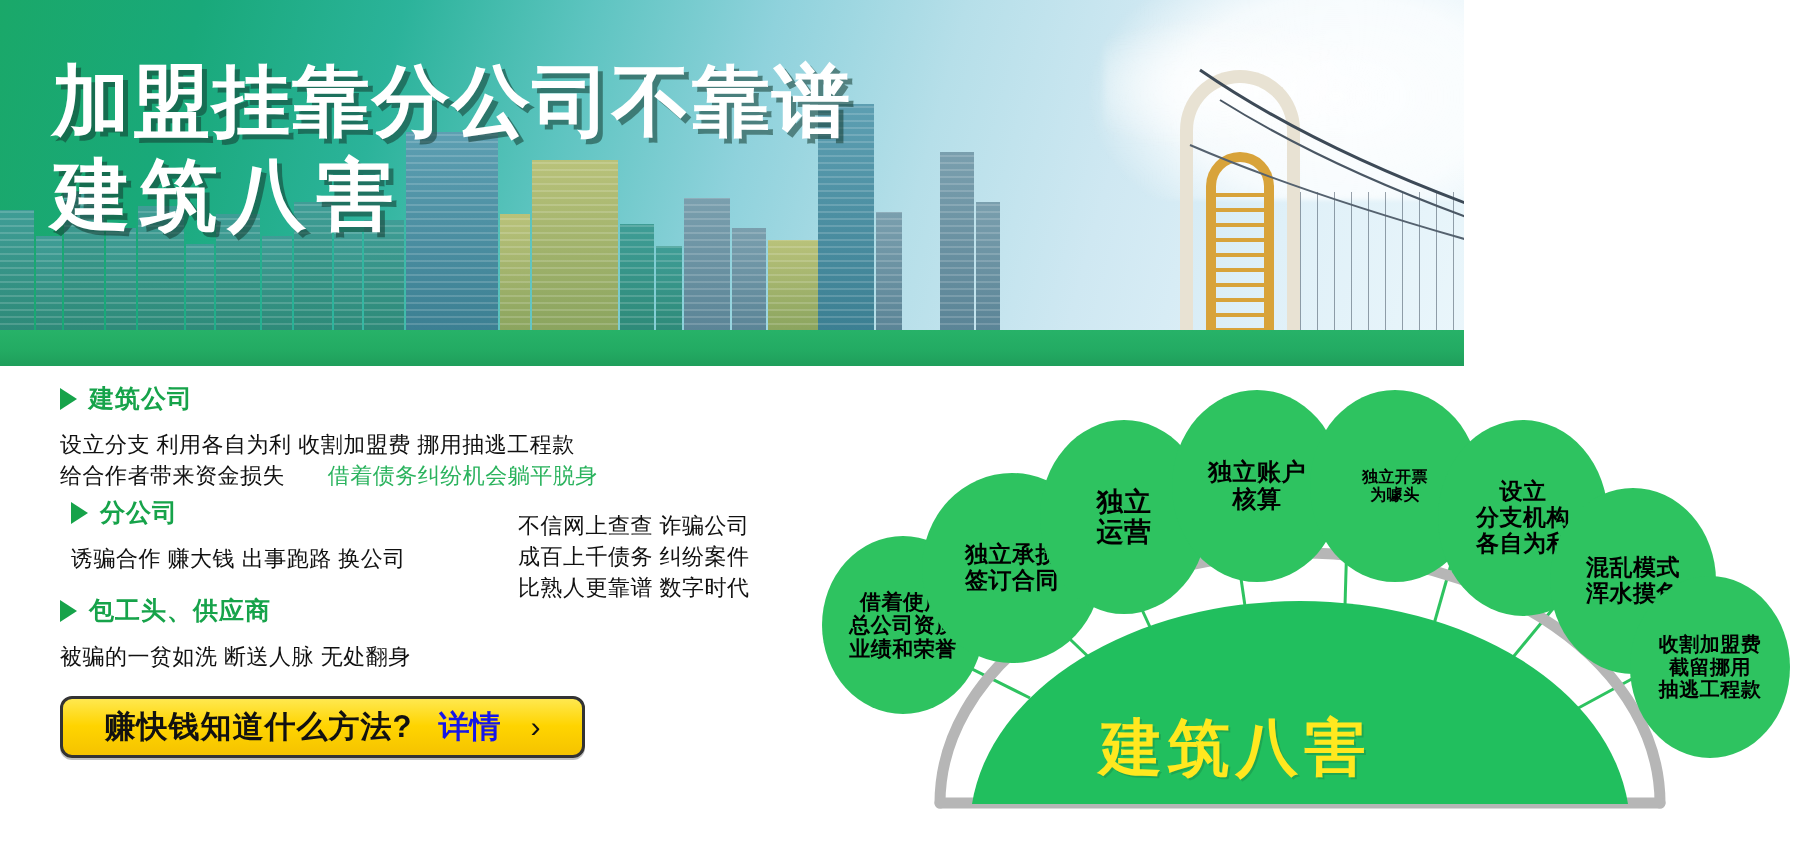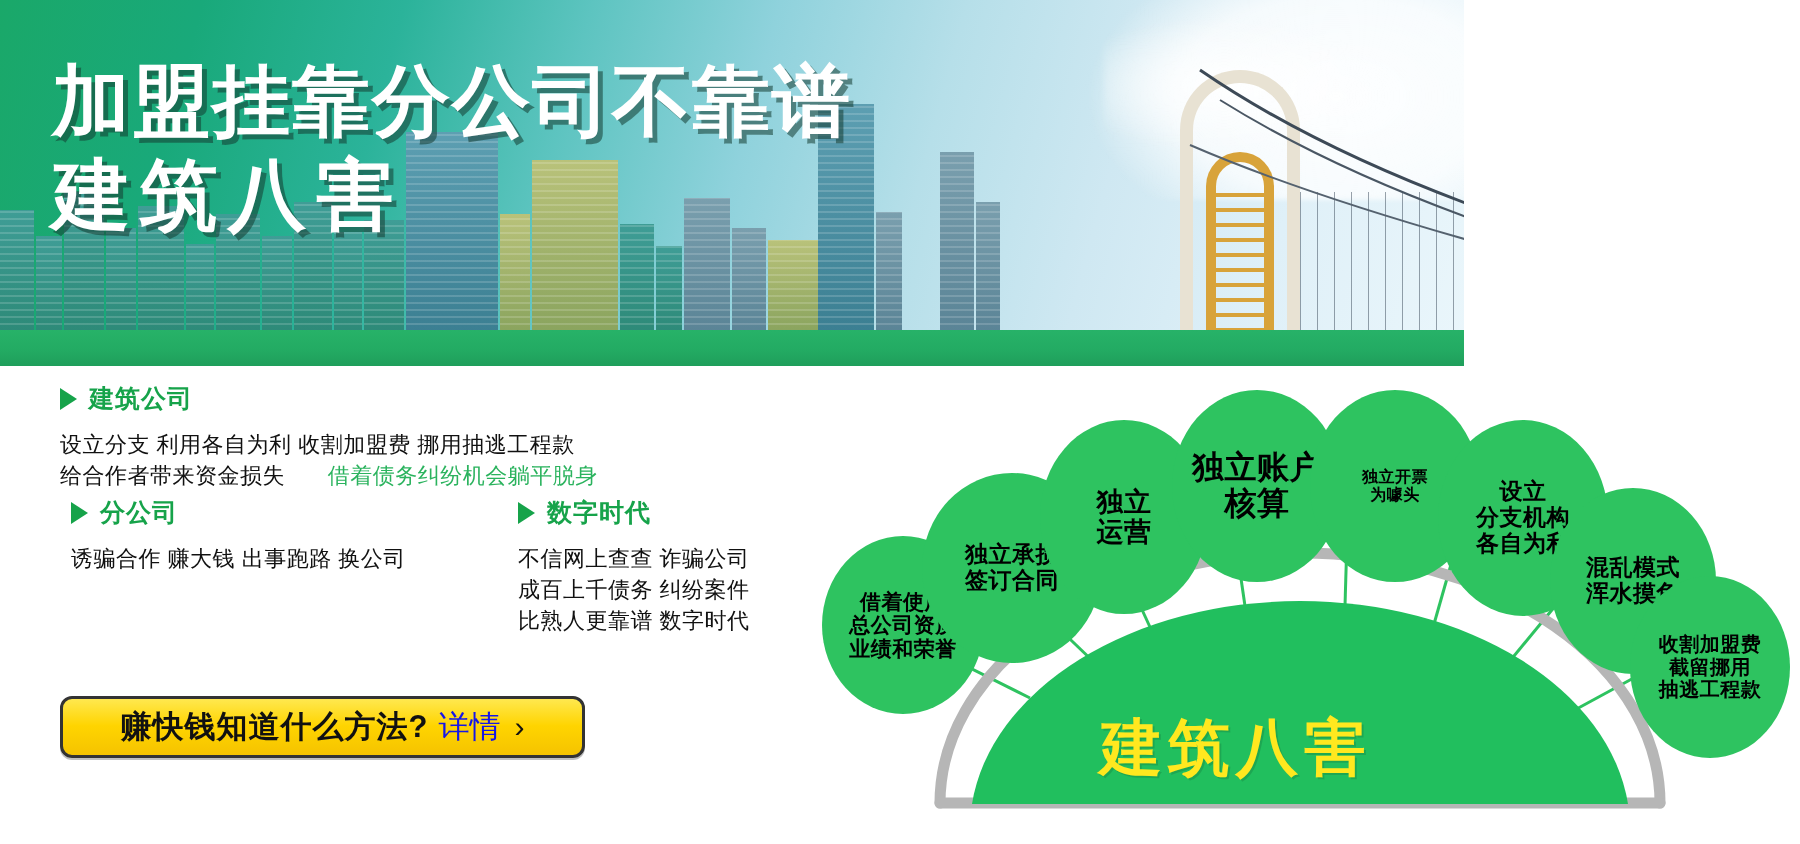--- a/index.html
+++ b/index.html
@@ -120,23 +120,24 @@
   
   .cta {
     position:absolute; left:60px; top:330px;
     width:525px; height:62px;
     border-radius: 12px;
     border: 3px solid #333;
     background: linear-gradient(180deg,#ffe84f 0%, #ffd400 48%, #f5c300 100%);
     display:flex; align-items:center; justify-content:center;
     box-shadow: 0 2px 0 rgba(0,0,0,.25);
     cursor:pointer;
+    gap:16px;
   }
   .cta-main { font-size:31px; font-weight:bold; color:#111; letter-spacing:1px; }
-  .cta-link { font-size:31px; font-weight:normal; color:#1616e8; margin-left:10px; }
+  .cta-link { font-size:31px; font-weight:bold; color:#1616e8; margin-left:10px; }
   .cta-chev { margin-left:14px; font-size:30px; color:#111; font-weight:300; }
 
   
   .diagram { position:absolute; left:800px; top:338px; width:1000px; height:506px; }
   .diagram svg { position:absolute; left:0; top:0; }
 
   .bubble {
     position:absolute;
     background:#2ec360;
     border-radius:50%;
@@ -234,26 +235,31 @@
     <div class="sec sec-b">
       <div class="sec-head">
         <span class="tri"></span>
         <span>分公司</span>
       </div>
       <div class="sec-body">
         <div>诱骗合作 赚大钱     出事跑路 换公司</div>
       </div>
     </div>
 
-
-    <div class="sec sec-d">
+    <div class="sec sec-c">
       <div class="sec-head">
         <span class="tri"></span>
-        <span>数字时代</span>
-      </div>
+        <span>包工头、供应商</span>
+      </div>
+      <div class="sec-body">
+        <div>被骗的一贫如洗  断送人脉  无处翻身</div>
+      </div>
+    </div>
+
+    <div class="sec sec-d">
       <div class="sec-body">
         <div>不信网上查查 诈骗公司</div>
         <div>成百上千债务 纠纷案件</div>
         <div>比熟人更靠谱 数字时代</div>
       </div>
     </div>
 
     <div class="cta">
       <span class="cta-main">赚快钱知道什么方法?</span>
       <span class="cta-link">详情</span>
@@ -299,21 +305,21 @@
       </span>
     </div>
 
     <div class="bubble" style="left:240px; top:82px; width:168px; height:194px; font-size:27px;">
       <span>
         <span>独立</span><br>
         <span>运营</span>
       </span>
     </div>
 
-    <div class="bubble" style="left:372px; top:52px; width:170px; height:192px; font-size:32px;justify-content:center;">
+    <div class="bubble" style="left:372px; top:52px; width:170px; height:192px; font-size:24px;justify-content:center;">
       <span>
         <span>独立账户</span><br>
         <span>核算</span>
       </span>
     </div>
 
     <div class="bubble" style="left:510px; top:52px; width:170px; height:192px; font-size:16px;">
       <span>
         <span>独立开票</span><br>
         <span>为噱头</span>

